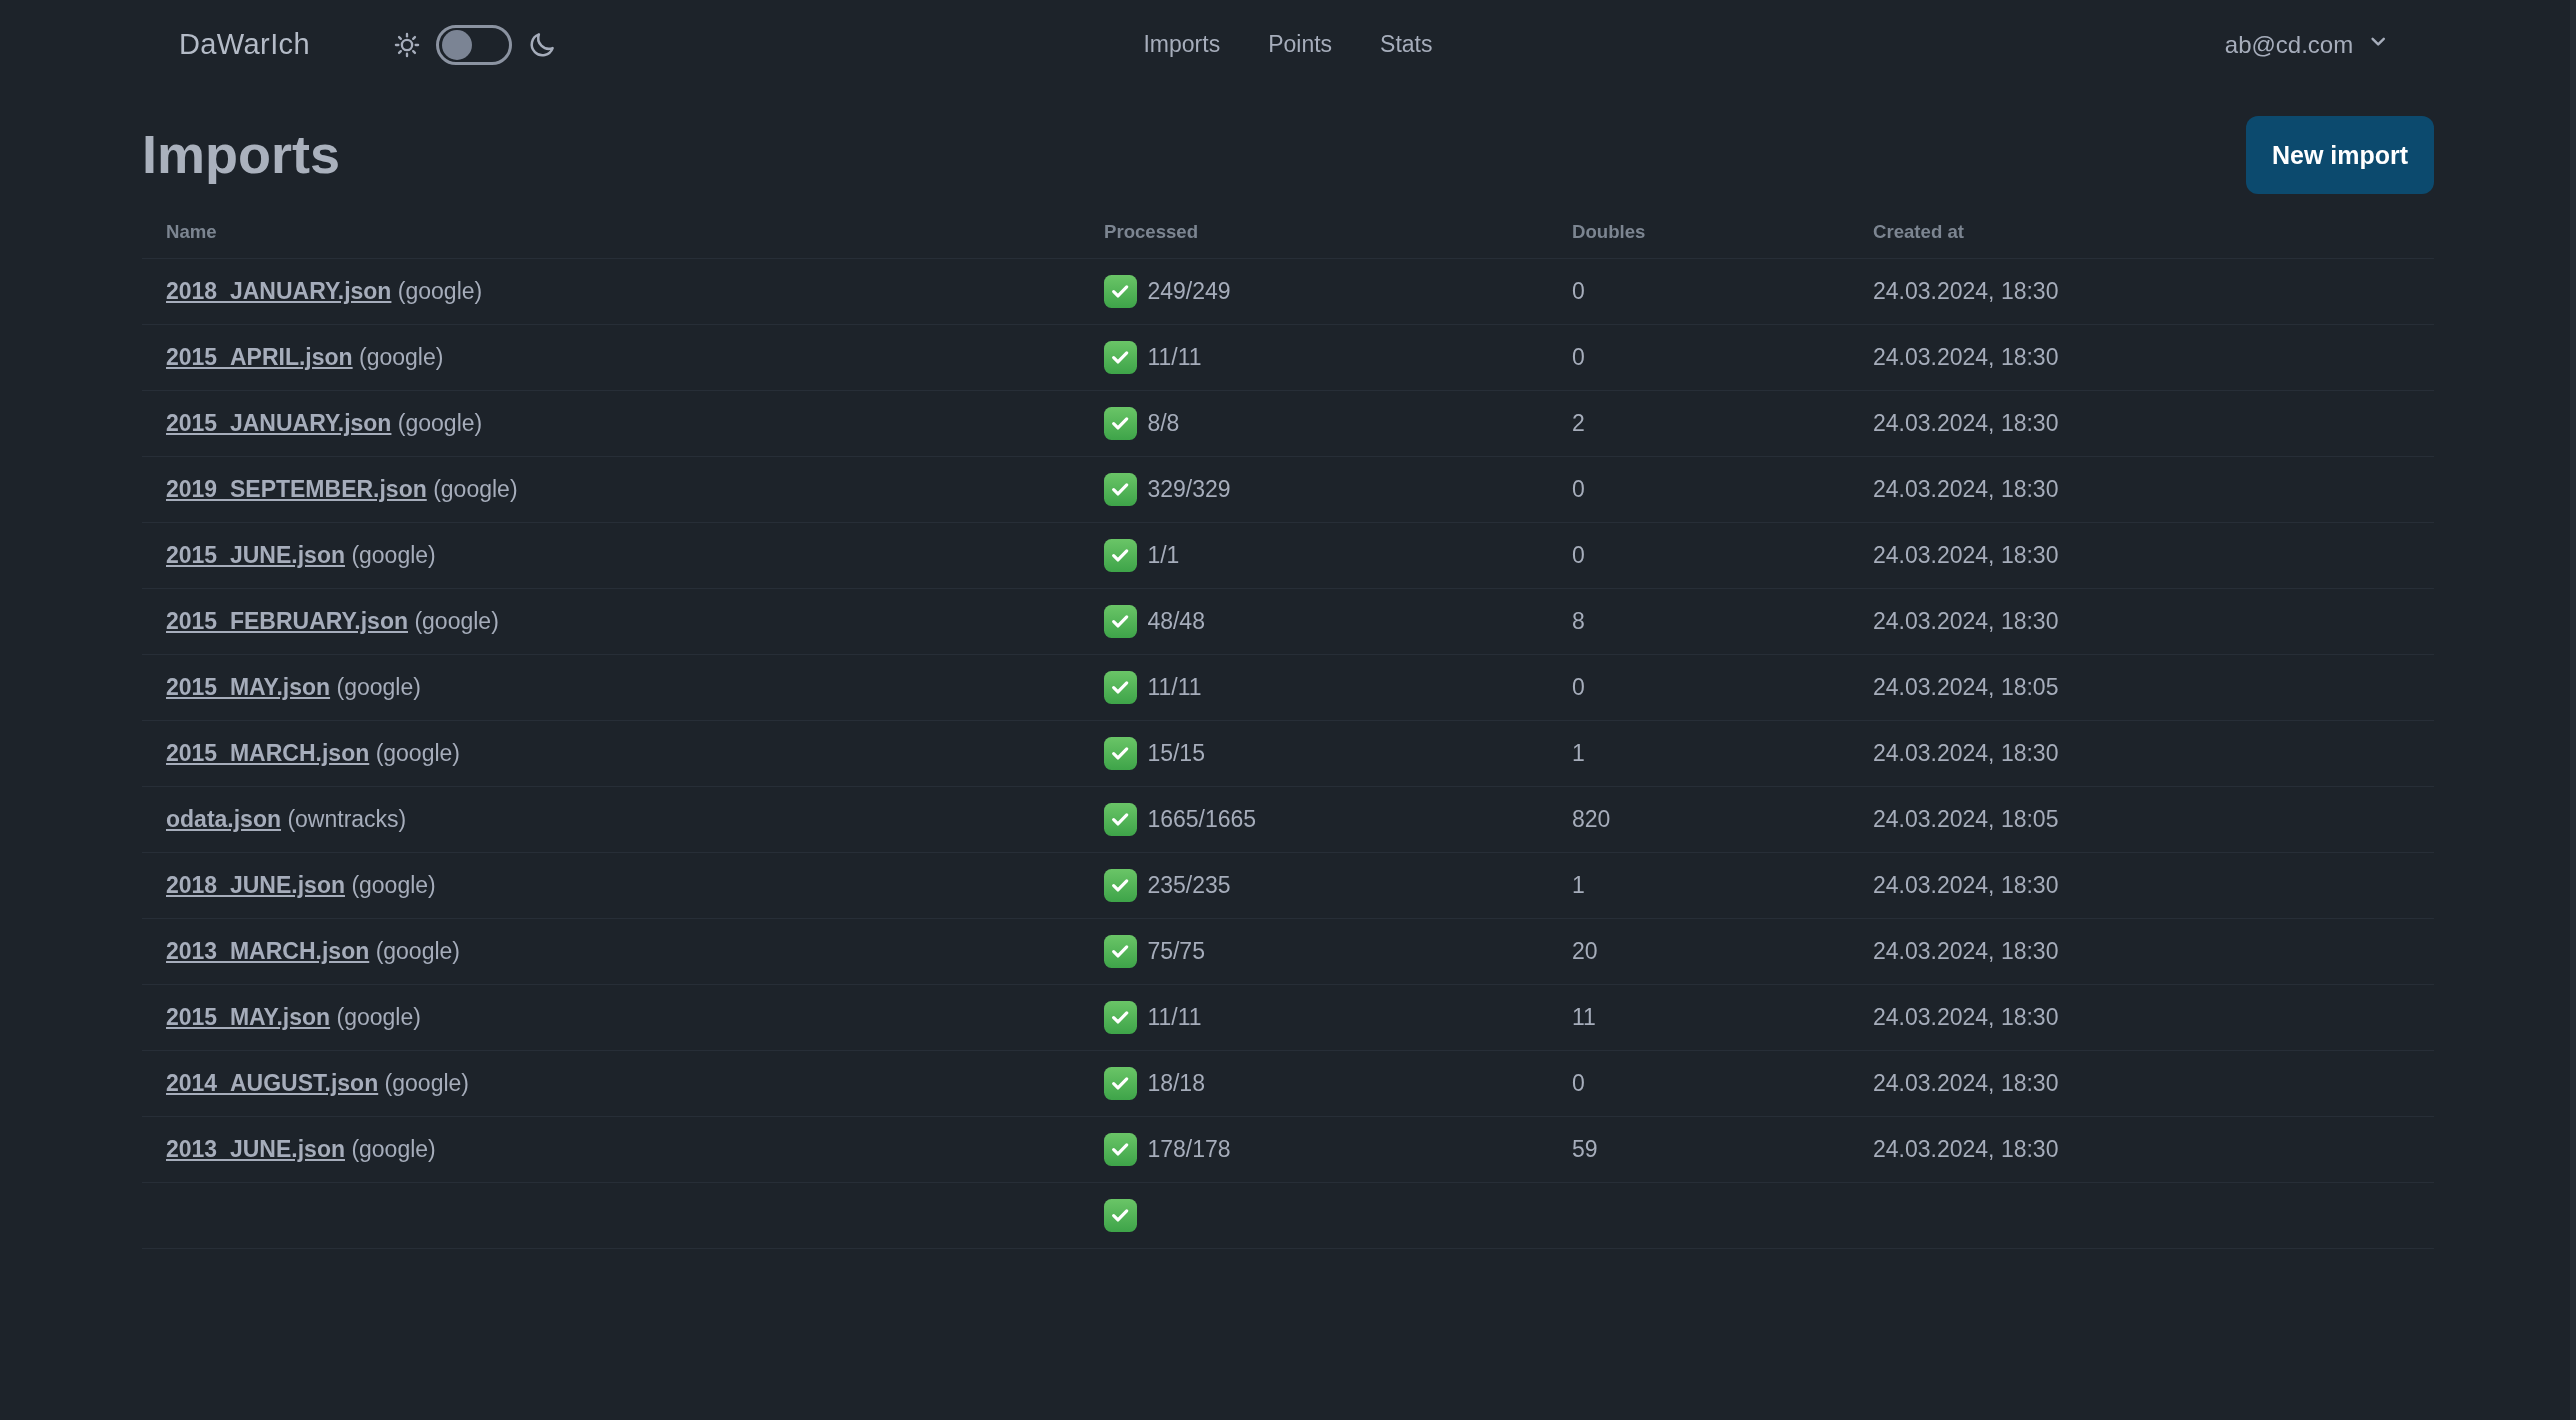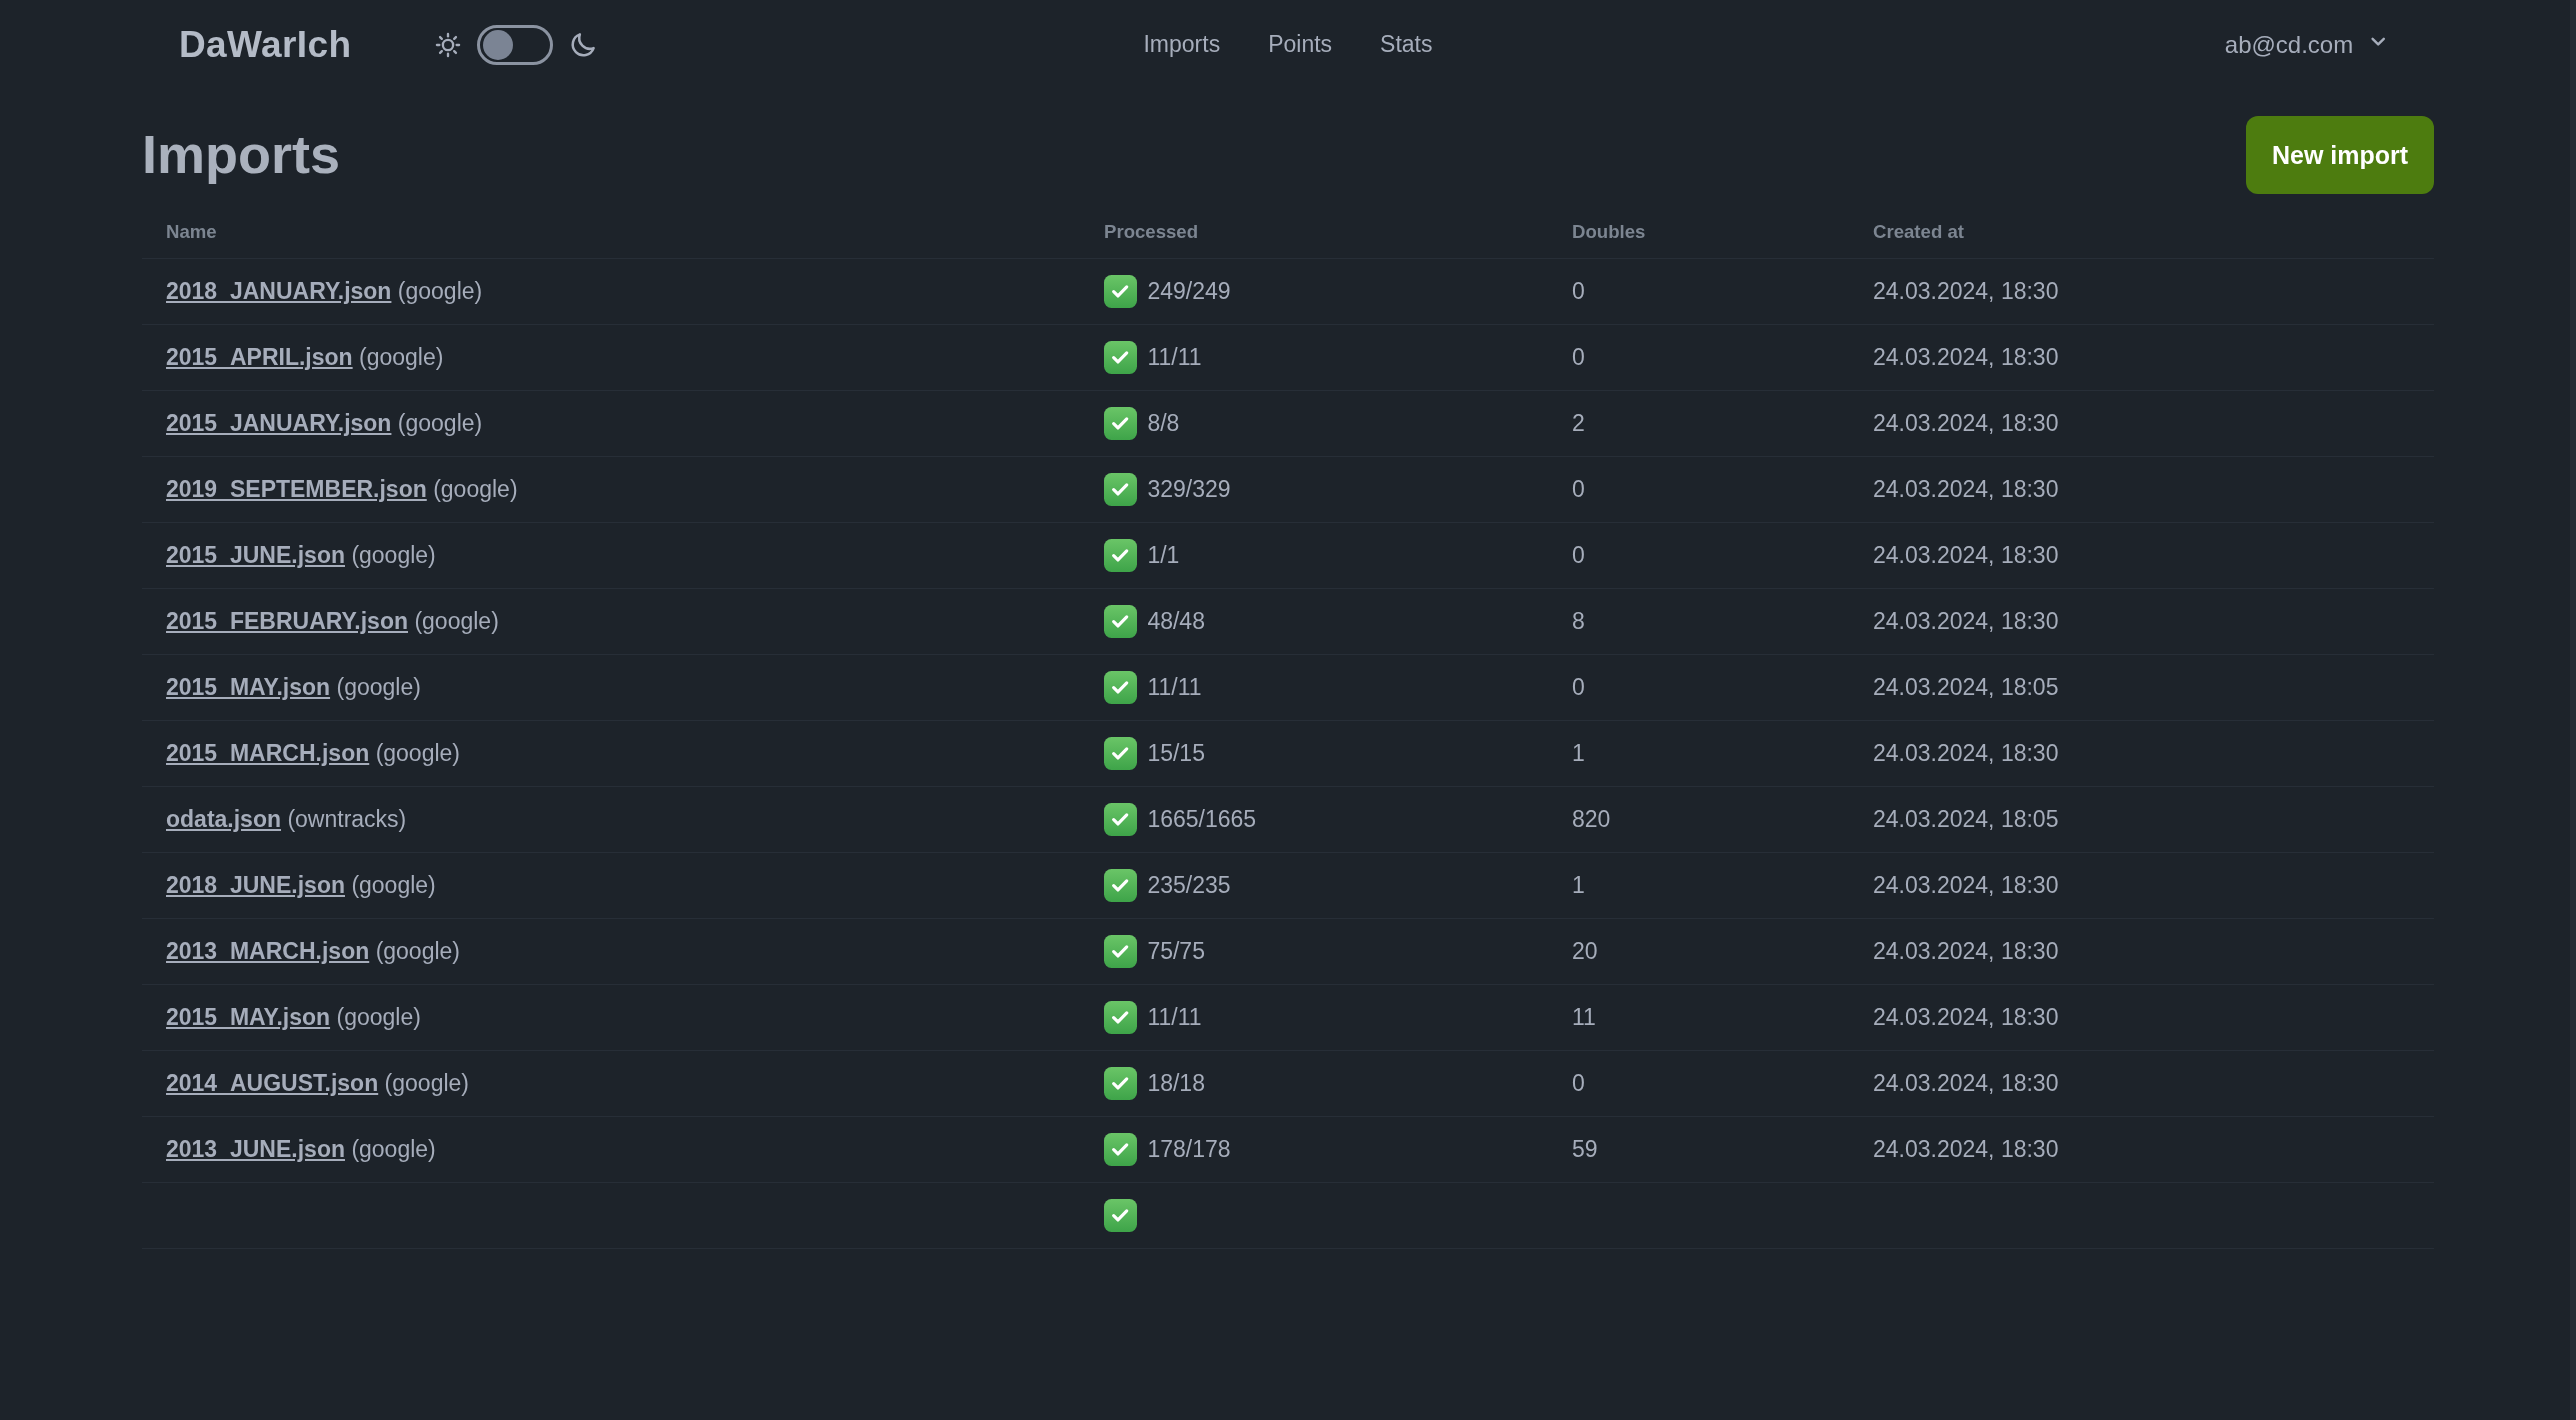--- a/index.html
+++ b/index.html
@@ -16,22 +16,22 @@
 
   
   .navbar {
     display: flex;
     align-items: center;
     height: 89px;
     padding: 0 187px 0 179px;
     position: relative;
   }
   .logo {
-    font-size: 37px;
-    font-weight: 700;
+    font-size: 29px;
+    font-weight: 400;
     color: #b4bbc7;
     letter-spacing: 0.4px;
     cursor: pointer;
     white-space: nowrap;
   }
   .theme-group {
     display: flex;
     align-items: center;
     gap: 15px;
     margin-left: 83px;
@@ -205,21 +205,21 @@
       <svg width="22.4" height="22.4" viewBox="0 0 24 24" fill="none" stroke="#a6adbb" stroke-width="2.6" stroke-linecap="round" stroke-linejoin="round">
         <polyline points="6 9.5 12 15.5 18 9.5"></polyline>
       </svg>
     </span>
   </div>
 </header>
 
 <main class="main">
   <div class="page-head">
     <h1 class="page-title">Imports</h1>
-    <button class="btn-primary" style="background: #4d7c0f;">New import</button>
+    <button class="btn-primary" style="background: #0c4a6e;">New import</button>
   </div>
 
   <table class="imports">
     <colgroup>
       <col style="width:938px">
       <col style="width:468px">
       <col style="width:301px">
       <col>
     </colgroup>
     <thead>

